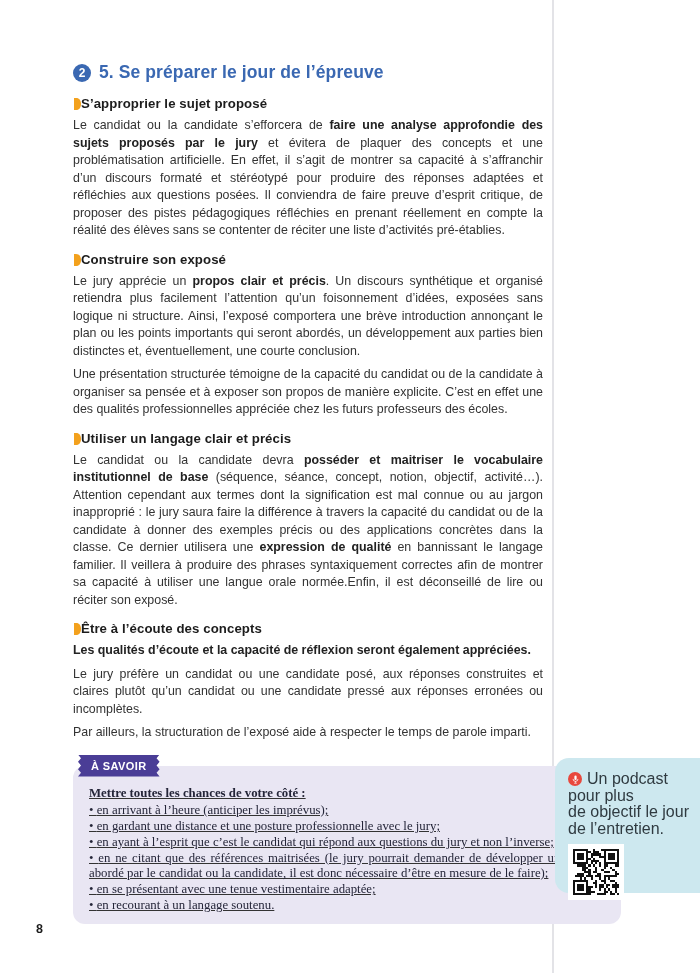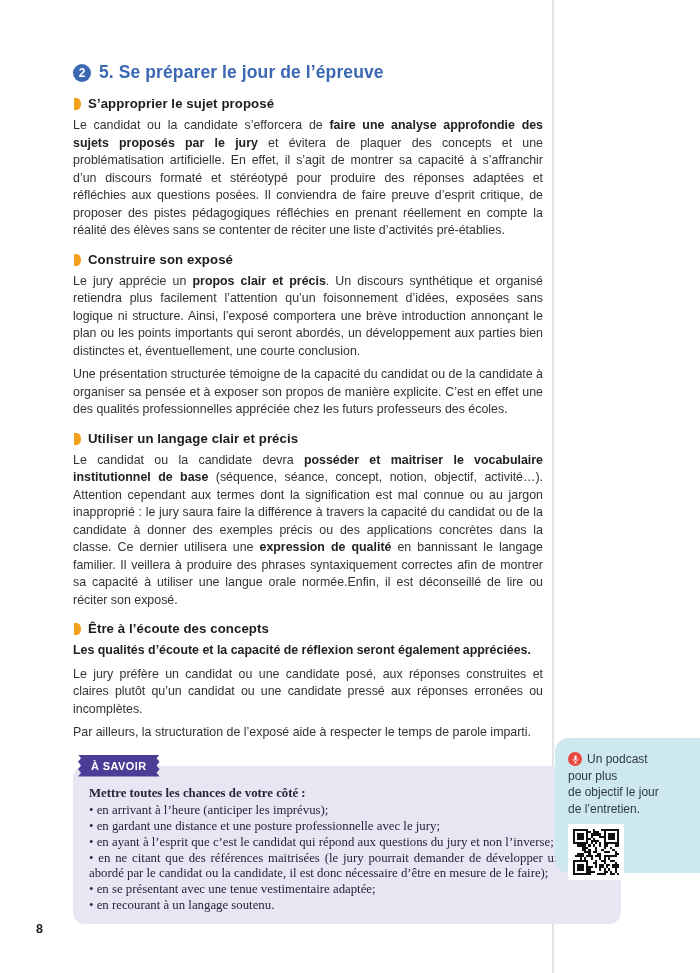--- a/index.html
+++ b/index.html
@@ -19,49 +19,49 @@
   
   .title-row{display:flex; align-items:center; gap:8px; margin-bottom:13px;}
   .part-circle{
     flex:0 0 auto; width:18px; height:18px; border-radius:50%;
     background:var(--blue); color:#fff; font-weight:bold; font-size:12px;
     display:flex; align-items:center; justify-content:center;
   }
   .title-text{color:var(--blue); font-weight:bold; font-size:17.5px; letter-spacing:.1px;}
 
   
-  .sec-h{display:flex; align-items:center; gap:7px; margin:12px 0 6px 0;}
+  .sec-h{display:flex; align-items:center; margin:12px 0 6px 0;}
   .sec-bullet{flex:0 0 auto; display:inline-flex; margin-top:1px;}
   .sec-h-text{font-weight:bold; font-size:13.2px; color:#1c1c1c; letter-spacing:.1px;}
   p.para{font-size:12.4px; line-height:17.5px; text-align:justify; margin:0 0 6px 0; color:#333;}
   p.para .b{font-weight:bold; color:#222;}
 
   
-  .savoir{position:relative; margin-top:24px; width:548px;}
+  .savoir{position:relative; margin-top:24px; width:548px;text-decoration:underline;}
   .savoir-badge{
     position:absolute; top:-11px; left:5px; z-index:2;
     background:var(--indigo); color:#fff; font-weight:bold; font-size:11px;
     letter-spacing:.4px; padding:5px 13px;
     clip-path:polygon(0 0,100% 0,calc(100% - 3px) 17%,100% 33%,calc(100% - 3px) 50%,100% 67%,calc(100% - 3px) 83%,100% 100%,0 100%,3px 83%,0 67%,3px 50%,0 33%,3px 17%);
   }
   .savoir-box{
     background:var(--lavender); border-radius:12px;
     padding:20px 16px 10px 16px;
     font-family:"Liberation Serif", serif; color:var(--navy);
     font-size:12.8px; line-height:15.8px;
   }
   .savoir-title{font-weight:bold; margin-bottom:2px;}
   .savoir-item{text-align:justify;}
   .savoir-item::before{content:"\2022\00a0"; color:var(--navy);}
 
   
   .podcast-box{
-    position:absolute; left:555px; top:738px; width:145px; height:135px;
+    position:absolute; left:555px; top:758px; width:145px; height:135px;
     background:var(--cyan); border-radius:14px 0 0 14px;
-    padding:13px 8px 8px 13px; font-size:12px; line-height:16.5px; color:#2f3a40;
+    padding:13px 8px 8px 13px; font-size:16px; line-height:16.5px; color:#2f3a40;
   }
   .podcast-first{display:flex; align-items:center; gap:5px;}
   .mic-badge{
     flex:0 0 auto; width:14px; height:14px; border-radius:50%;
     background:var(--red); display:flex; align-items:center; justify-content:center;
   }
   .qr-card{width:56px; height:56px; background:#fff; margin-top:7px; padding:5px;}
   .qr-card svg{display:block; width:46px; height:46px; shape-rendering:crispEdges;}
 
   .page-number{position:absolute; left:36px; top:922px; font-weight:bold; font-size:12.5px; color:#1c1c1c;}

